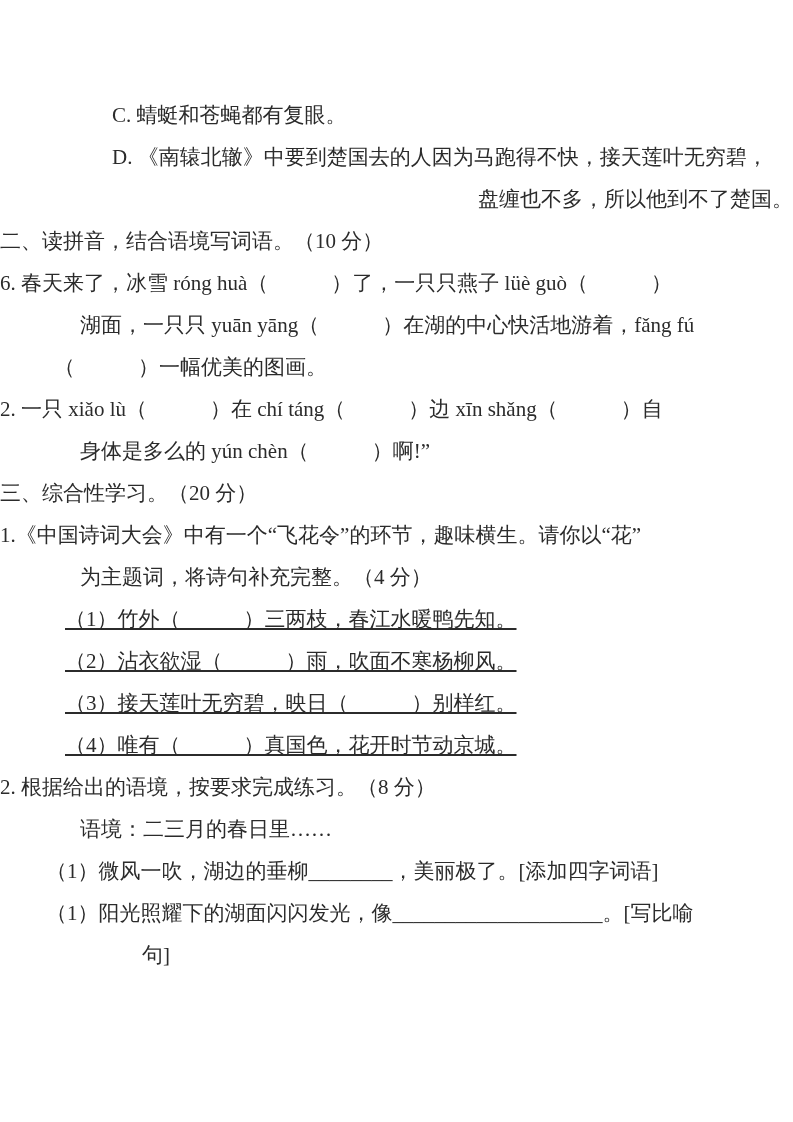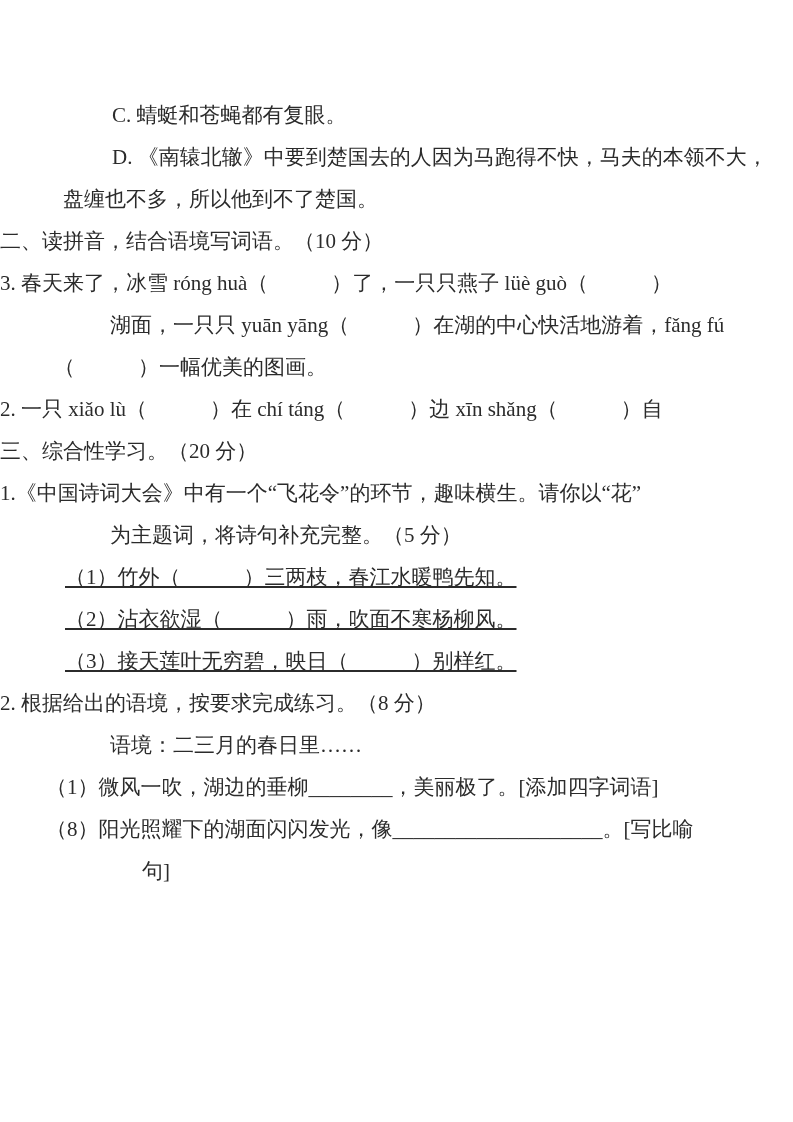--- a/index.html
+++ b/index.html
@@ -24,47 +24,49 @@
   }
   .ln {
     font-size: 21px;
     line-height: 42px;
     height: 42px;
     white-space: pre;
   }
   
   .ind-section      {  }  
   .ind-option       { margin-left: 112px; }  
-  .ind-option-cont  { margin-left: 63px; }  
-  .ind-cont         { margin-left: 110px; }  
+  .ind-option-cont  { margin-left: 63px; text-align: right; }  
+  .ind-cont         { margin-left: 80px; }  
   .ind-paren        { margin-left: 54px; }  
   .ind-sub          { margin-left: 65px; text-decoration: underline; }  
   .ind-sub2         { margin-left: 46px;  }  
   .ind-wrap         { margin-left: 142px; }  
 </style>
 </head>
 <body>
 
 <div class="page">
 
   <div class="ln ind-option">C. 蜻蜓和苍蝇都有复眼。</div>
-  <div class="ln ind-option">D. 《南辕北辙》中要到楚国去的人因为马跑得不快，马夫的本领不大，</div>
+  <div class="ln ind-option">D. 《南辕北辙》中要到楚国去的人因为马跑得不快，接天莲叶无穷碧，</div>
   <div class="ln ind-option-cont">盘缠也不多，所以他到不了楚国。</div>
 
   <div class="ln ind-section">二、读拼音，结合语境写词语。（10 分）</div>
-  <div class="ln ind-section">3. 春天来了，冰雪 róng huà（　　　）了，一只只燕子 lüè guò（　　　）</div>
+  <div class="ln ind-section">6. 春天来了，冰雪 róng huà（　　　）了，一只只燕子 lüè guò（　　　）</div>
   <div class="ln ind-cont">湖面，一只只 yuān yāng（　　　）在湖的中心快活地游着，fǎng fú</div>
   <div class="ln ind-paren">（　　　）一幅优美的图画。</div>
   <div class="ln ind-section">2. 一只 xiǎo lù（　　　）在 chí táng（　　　）边 xīn shǎng（　　　）自</div>
+  <div class="ln ind-cont">身体是多么的 yún chèn（　　　）啊!”</div>
 
   <div class="ln ind-section">三、综合性学习。（20 分）</div>
   <div class="ln ind-section">1.《中国诗词大会》中有一个“飞花令”的环节，趣味横生。请你以“花”</div>
-  <div class="ln ind-cont">为主题词，将诗句补充完整。（5 分）</div>
+  <div class="ln ind-cont">为主题词，将诗句补充完整。（4 分）</div>
   <div class="ln ind-sub">（1）竹外（　　　）三两枝，春江水暖鸭先知。</div>
   <div class="ln ind-sub">（2）沾衣欲湿（　　　）雨，吹面不寒杨柳风。</div>
   <div class="ln ind-sub">（3）接天莲叶无穷碧，映日（　　　）别样红。</div>
+  <div class="ln ind-sub">（4）唯有（　　　）真国色，花开时节动京城。</div>
   <div class="ln ind-section">2. 根据给出的语境，按要求完成练习。（8 分）</div>
   <div class="ln ind-cont">语境：二三月的春日里……</div>
   <div class="ln ind-sub2">（1）微风一吹，湖边的垂柳________，美丽极了。[添加四字词语]</div>
-  <div class="ln ind-sub2">（8）阳光照耀下的湖面闪闪发光，像____________________。[写比喻</div>
+  <div class="ln ind-sub2">（1）阳光照耀下的湖面闪闪发光，像____________________。[写比喻</div>
   <div class="ln ind-wrap">句]</div>
 
 </div>
 
 </body></html>

